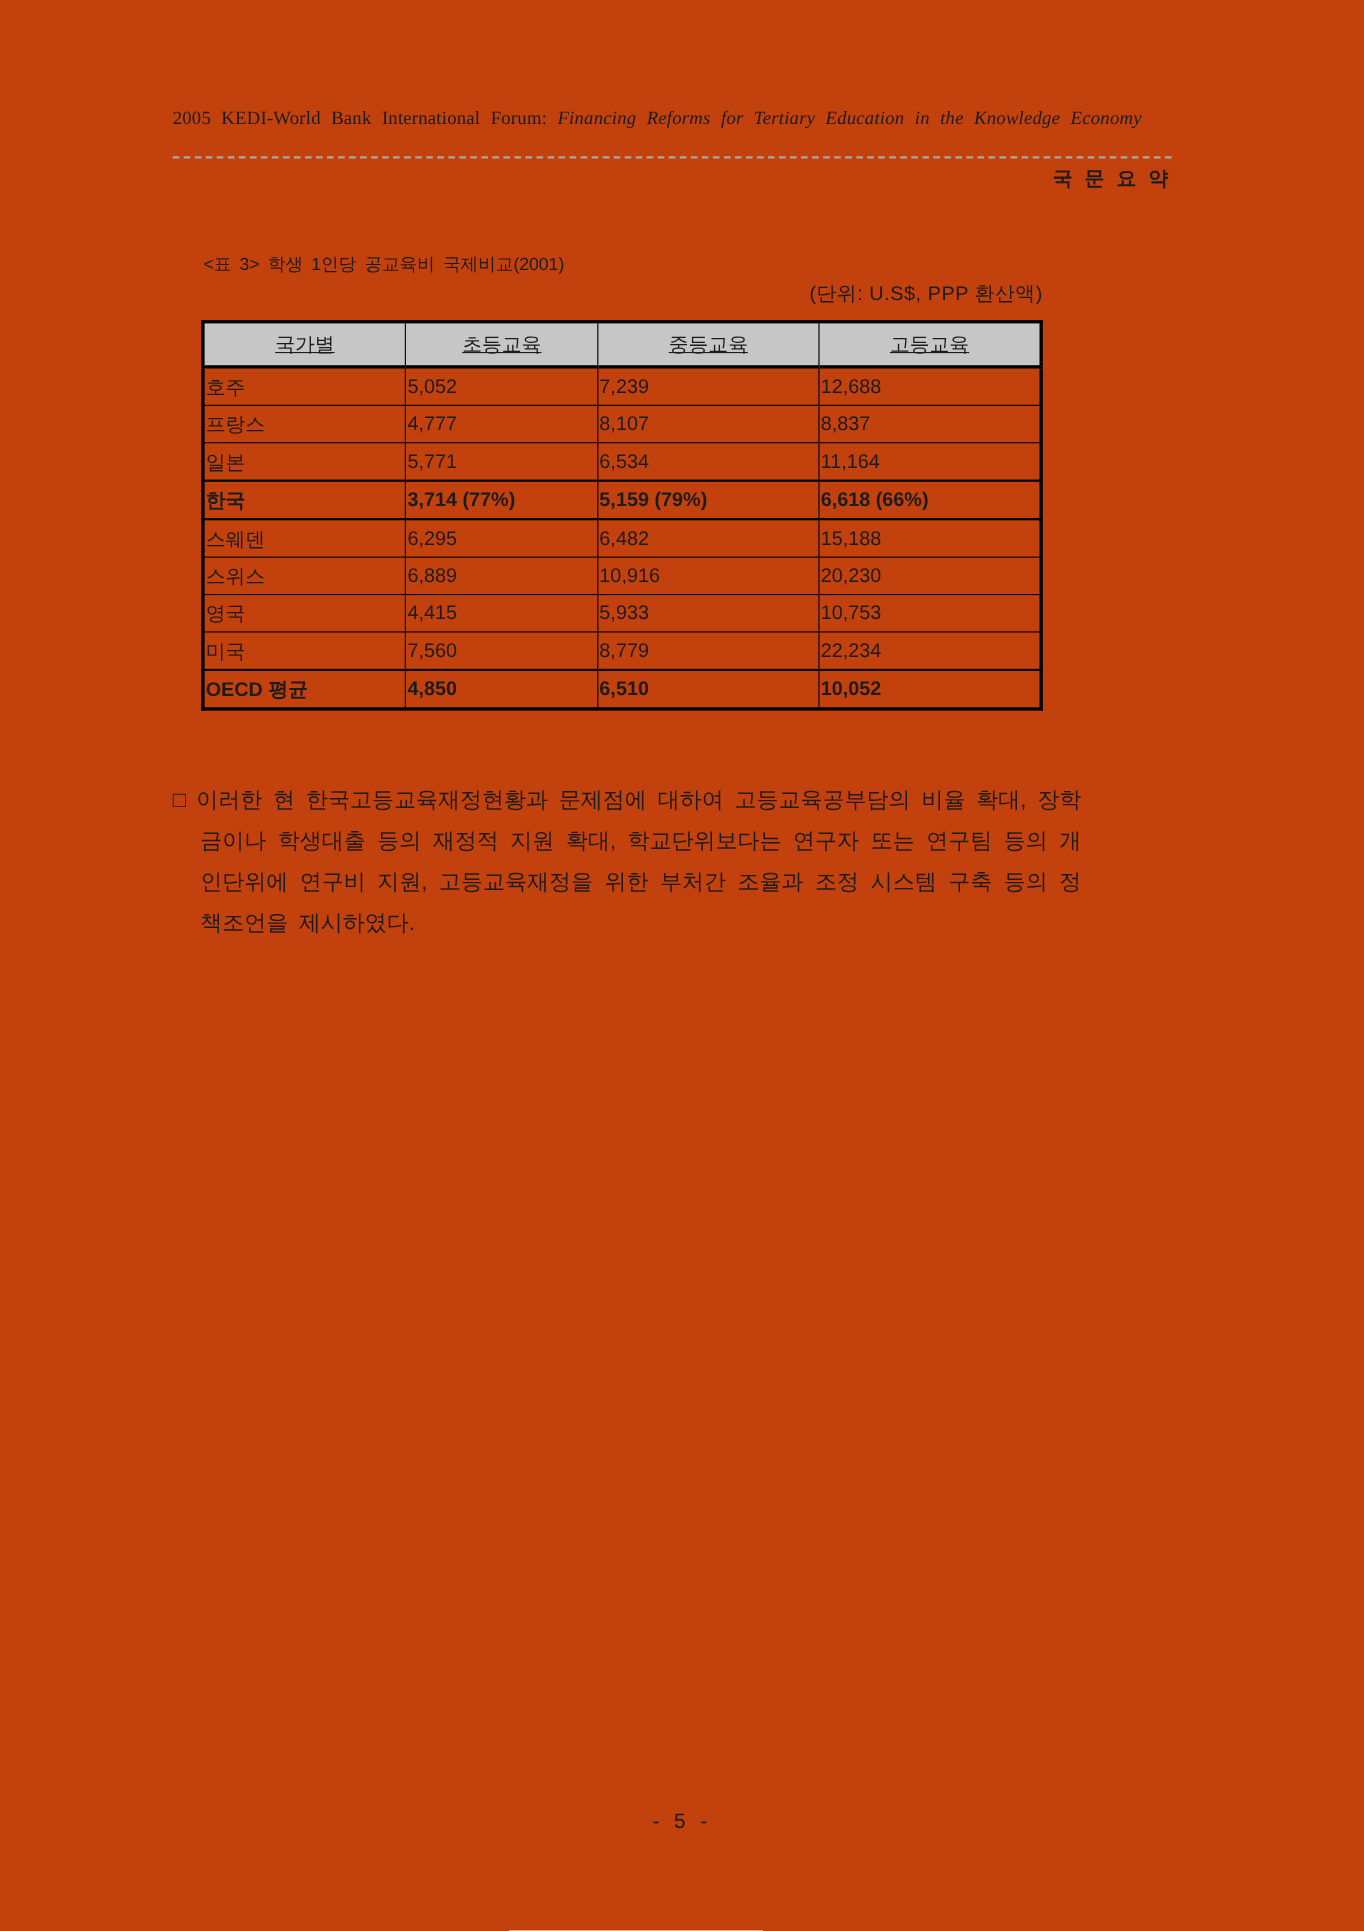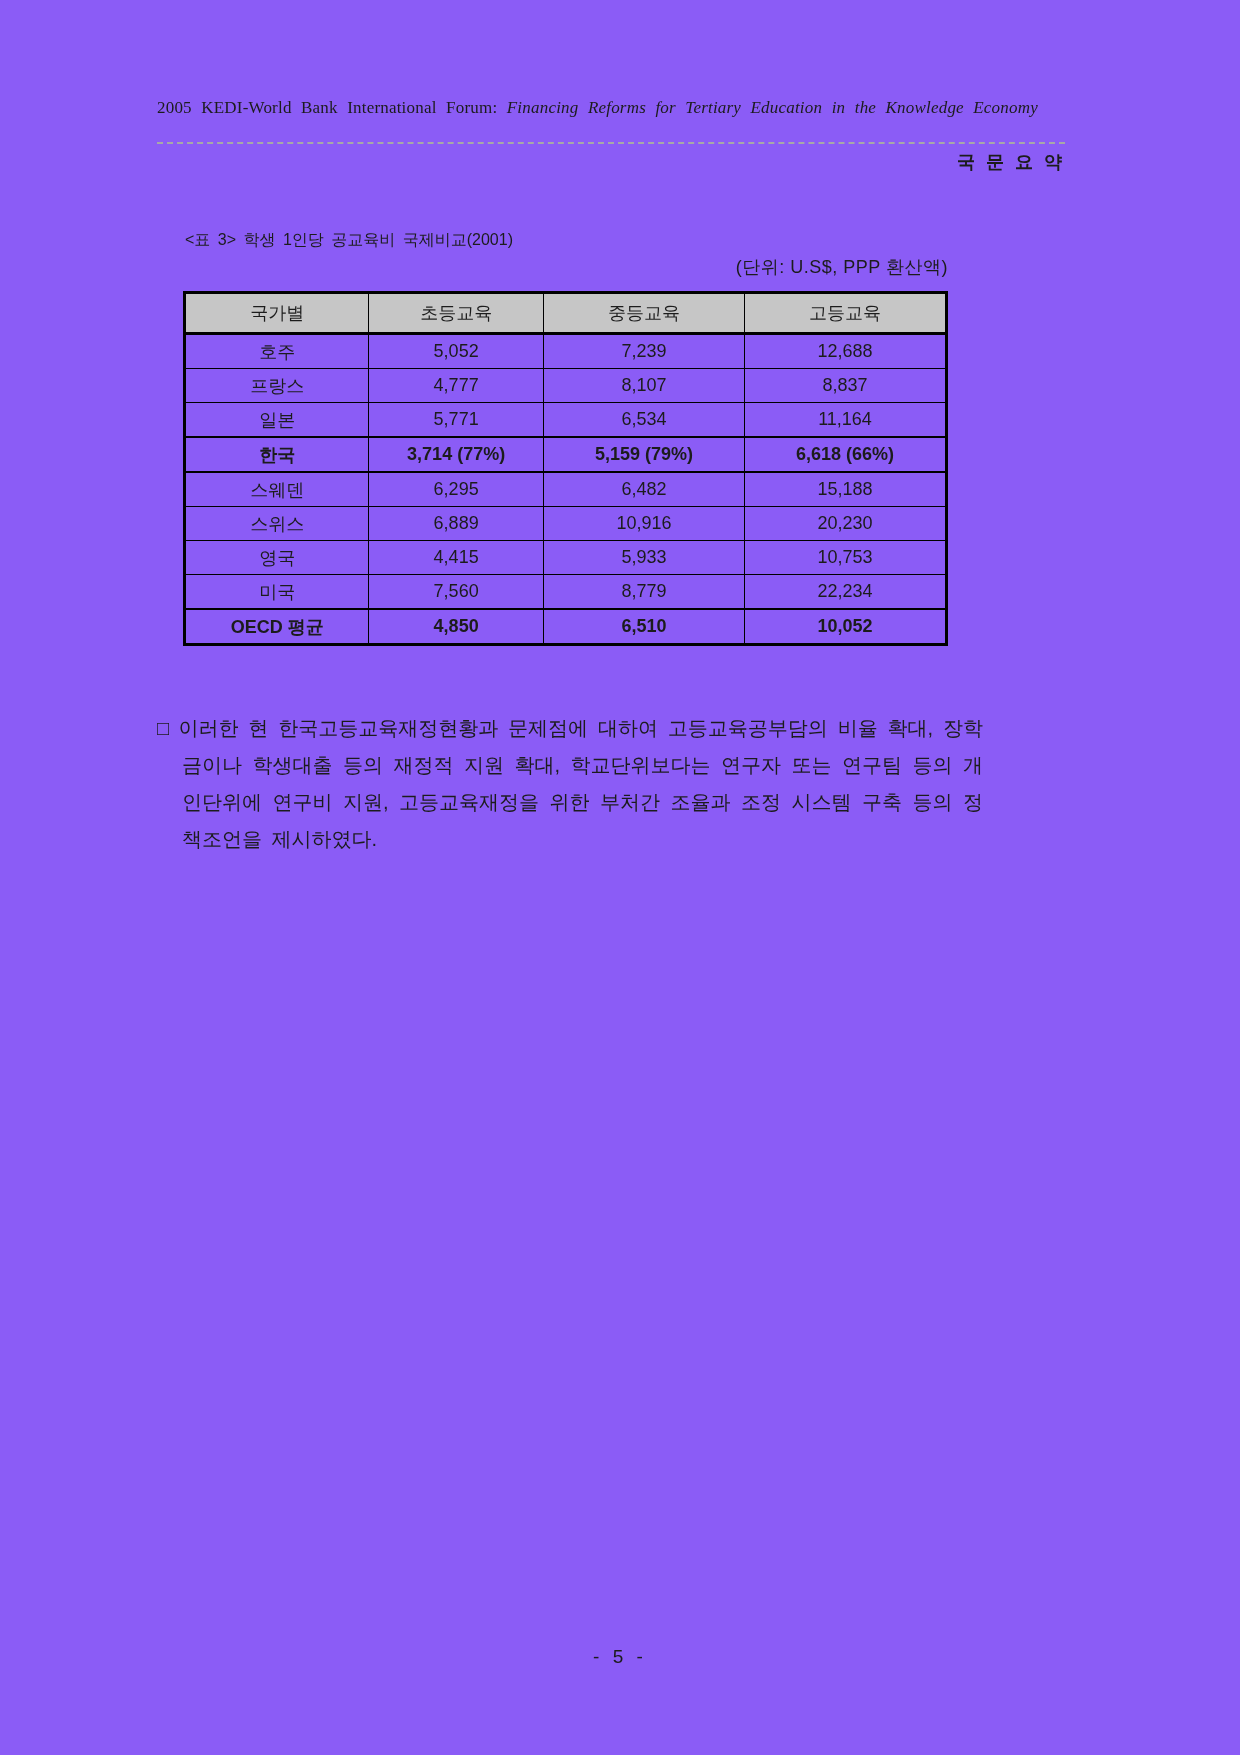--- a/index.html
+++ b/index.html
@@ -4,21 +4,21 @@
 <style>
   :root{
     --header-bg:#c6c6c6;
     --rule-color:#a8a8a8;
     --text-color:#1c1c1c;
   }
   html,body{margin:0;padding:0;background:#ffffff;}
   .page{
     position:relative;
     width:1240px;height:1755px;
-    background:#8b5cf6;
+    background:#c2410c;
     color:var(--text-color);
     font-family:"Liberation Sans","DejaVu Sans",sans-serif;
     overflow:hidden;
     box-sizing:border-box;
     padding-top:98px;
   }
   .content{width:908px;margin-left:157px;}
 
   
   .running-title{
@@ -81,24 +81,25 @@
   .data-table col.c1{width:24.2%;}
   .data-table col.c2{width:22.9%;}
   .data-table col.c3{width:26.4%;}
   .data-table col.c4{width:26.5%;}
   .data-table th{
     background:var(--header-bg);
     font-weight:normal;
     height:36px;
     border:1px solid #000;
     border-bottom:3px solid #000;
+    text-decoration:underline;
   }
   .data-table td{
     height:31px;
-    text-align:center;
+    text-align:left;
     border:1px solid #000;
     font-weight:normal;
     margin-left:36px;
   }
   .data-table{border:3px solid #000;}
   tr.row-bold td{font-weight:bold;}
   tr.row-korea td{border-top:2px solid #000;border-bottom:2px solid #000;}
   tr.row-oecd td{border-top:2px solid #000;}
   .source-note{
     margin-left:28px;

